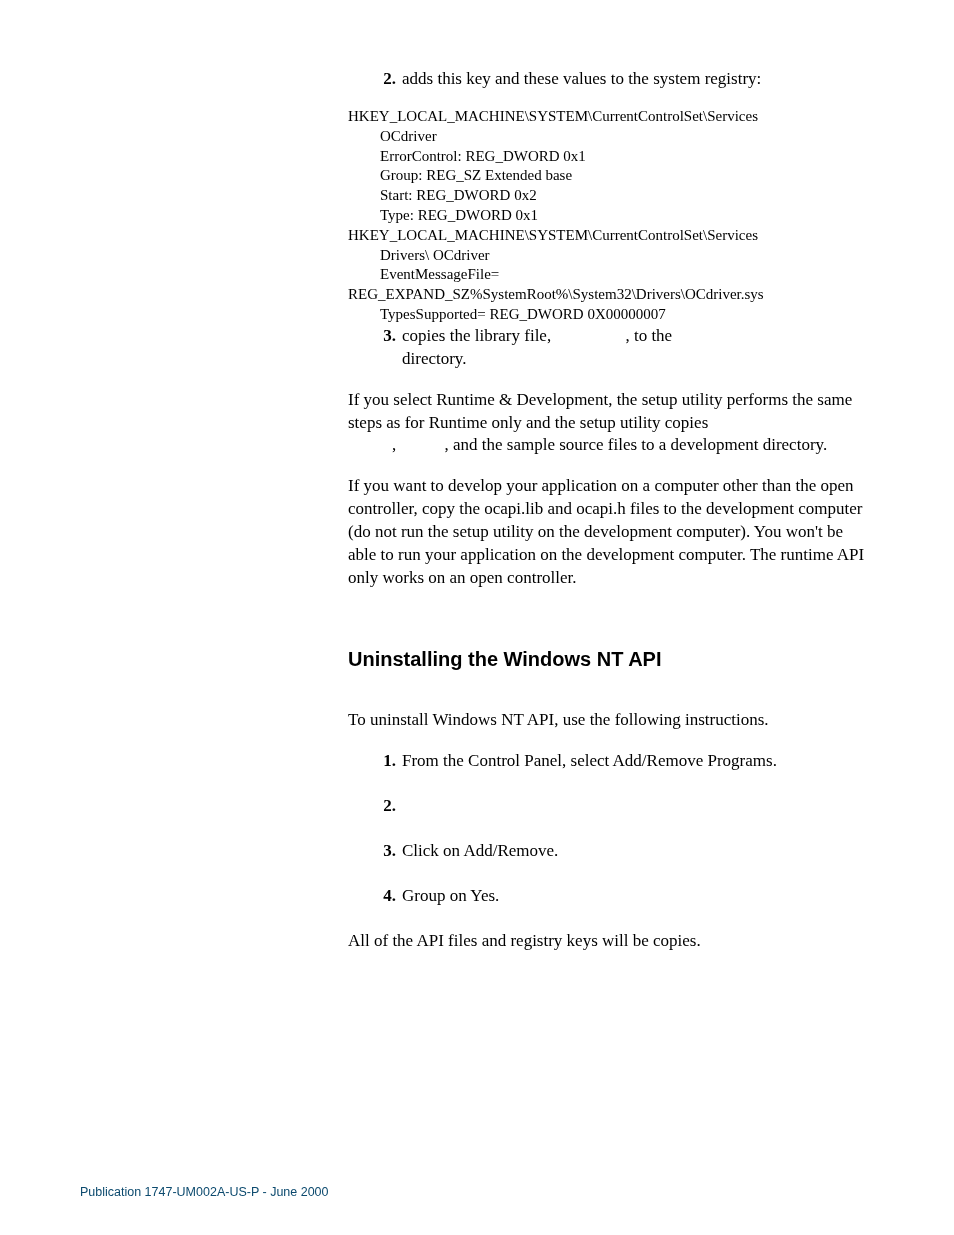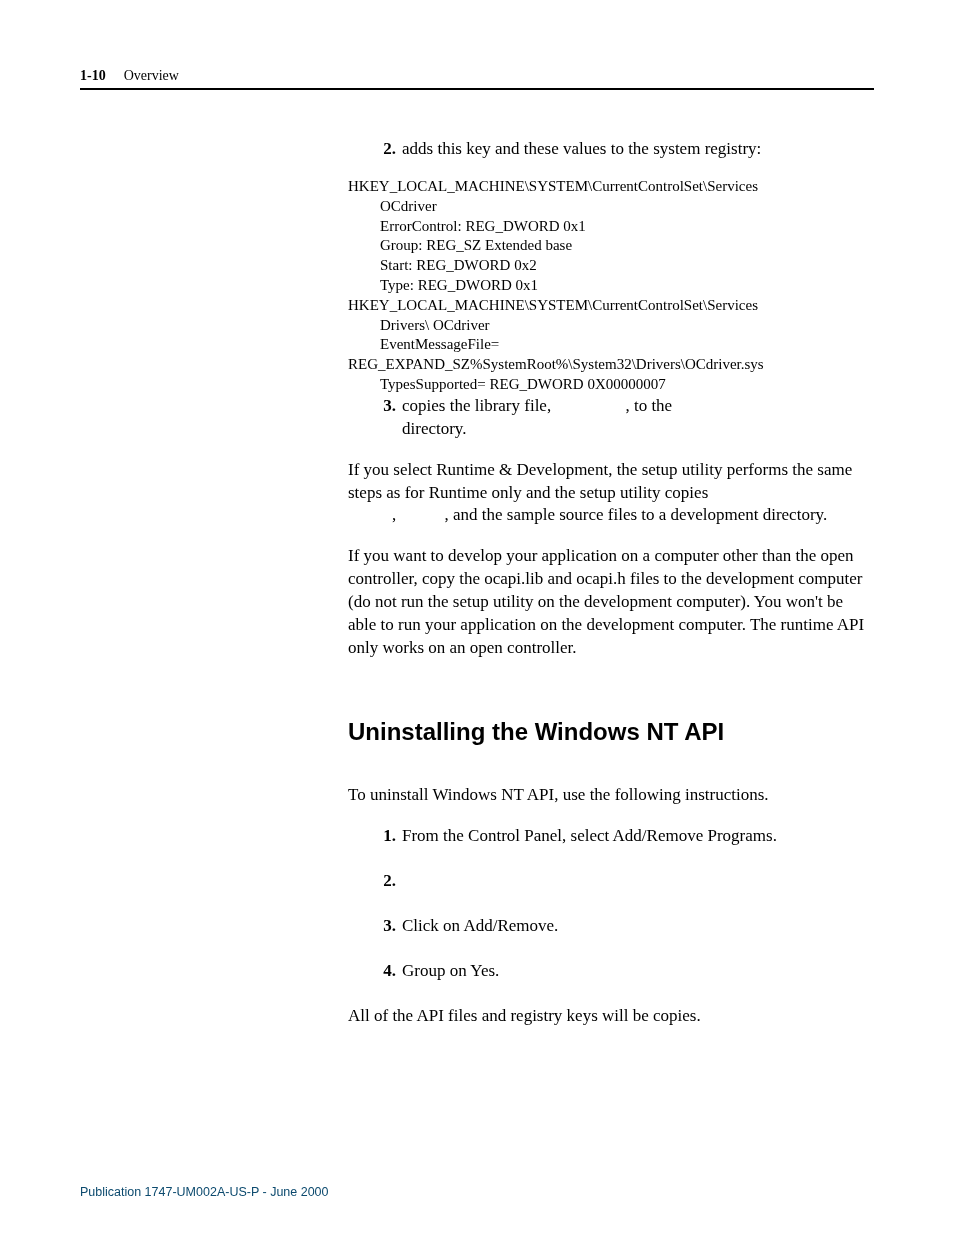--- a/index.html
+++ b/index.html
@@ -47,21 +47,21 @@
     font-size: 15px;
     line-height: 1.32;
   }
   .indent1 { padding-left: 32px; }
   .para {
     margin-bottom: 18px;
   }
   .h2 {
     font-family: Arial, Helvetica, sans-serif;
     font-weight: bold;
-    font-size: 24px;
+    font-size: 20px;
     margin-top: 56px;
     margin-bottom: 36px;
   }
   .steps .ol-item {
     margin-bottom: 22px;
   }
   .footer {
     position: absolute;
     left: 80px;
     bottom: 36px;
@@ -78,24 +78,20 @@
   }
   .li-indent {
     margin-left: 24px;
   }
 </style>
 </head>
 <body>
 
 <div class="page">
 
-  <div class="header">
-    <span class="pgnum">1-10</span>
-    <span>Overview</span>
-  </div>
 
   <div class="content">
 
     <div class="ol-item li-indent">
       <span class="ol-num">2.</span>
       <span>adds this key and these values to the system registry:</span>
     </div>
 
     <div class="reg-block">
       <div>HKEY_LOCAL_MACHINE\SYSTEM\CurrentControlSet\Services</div>

